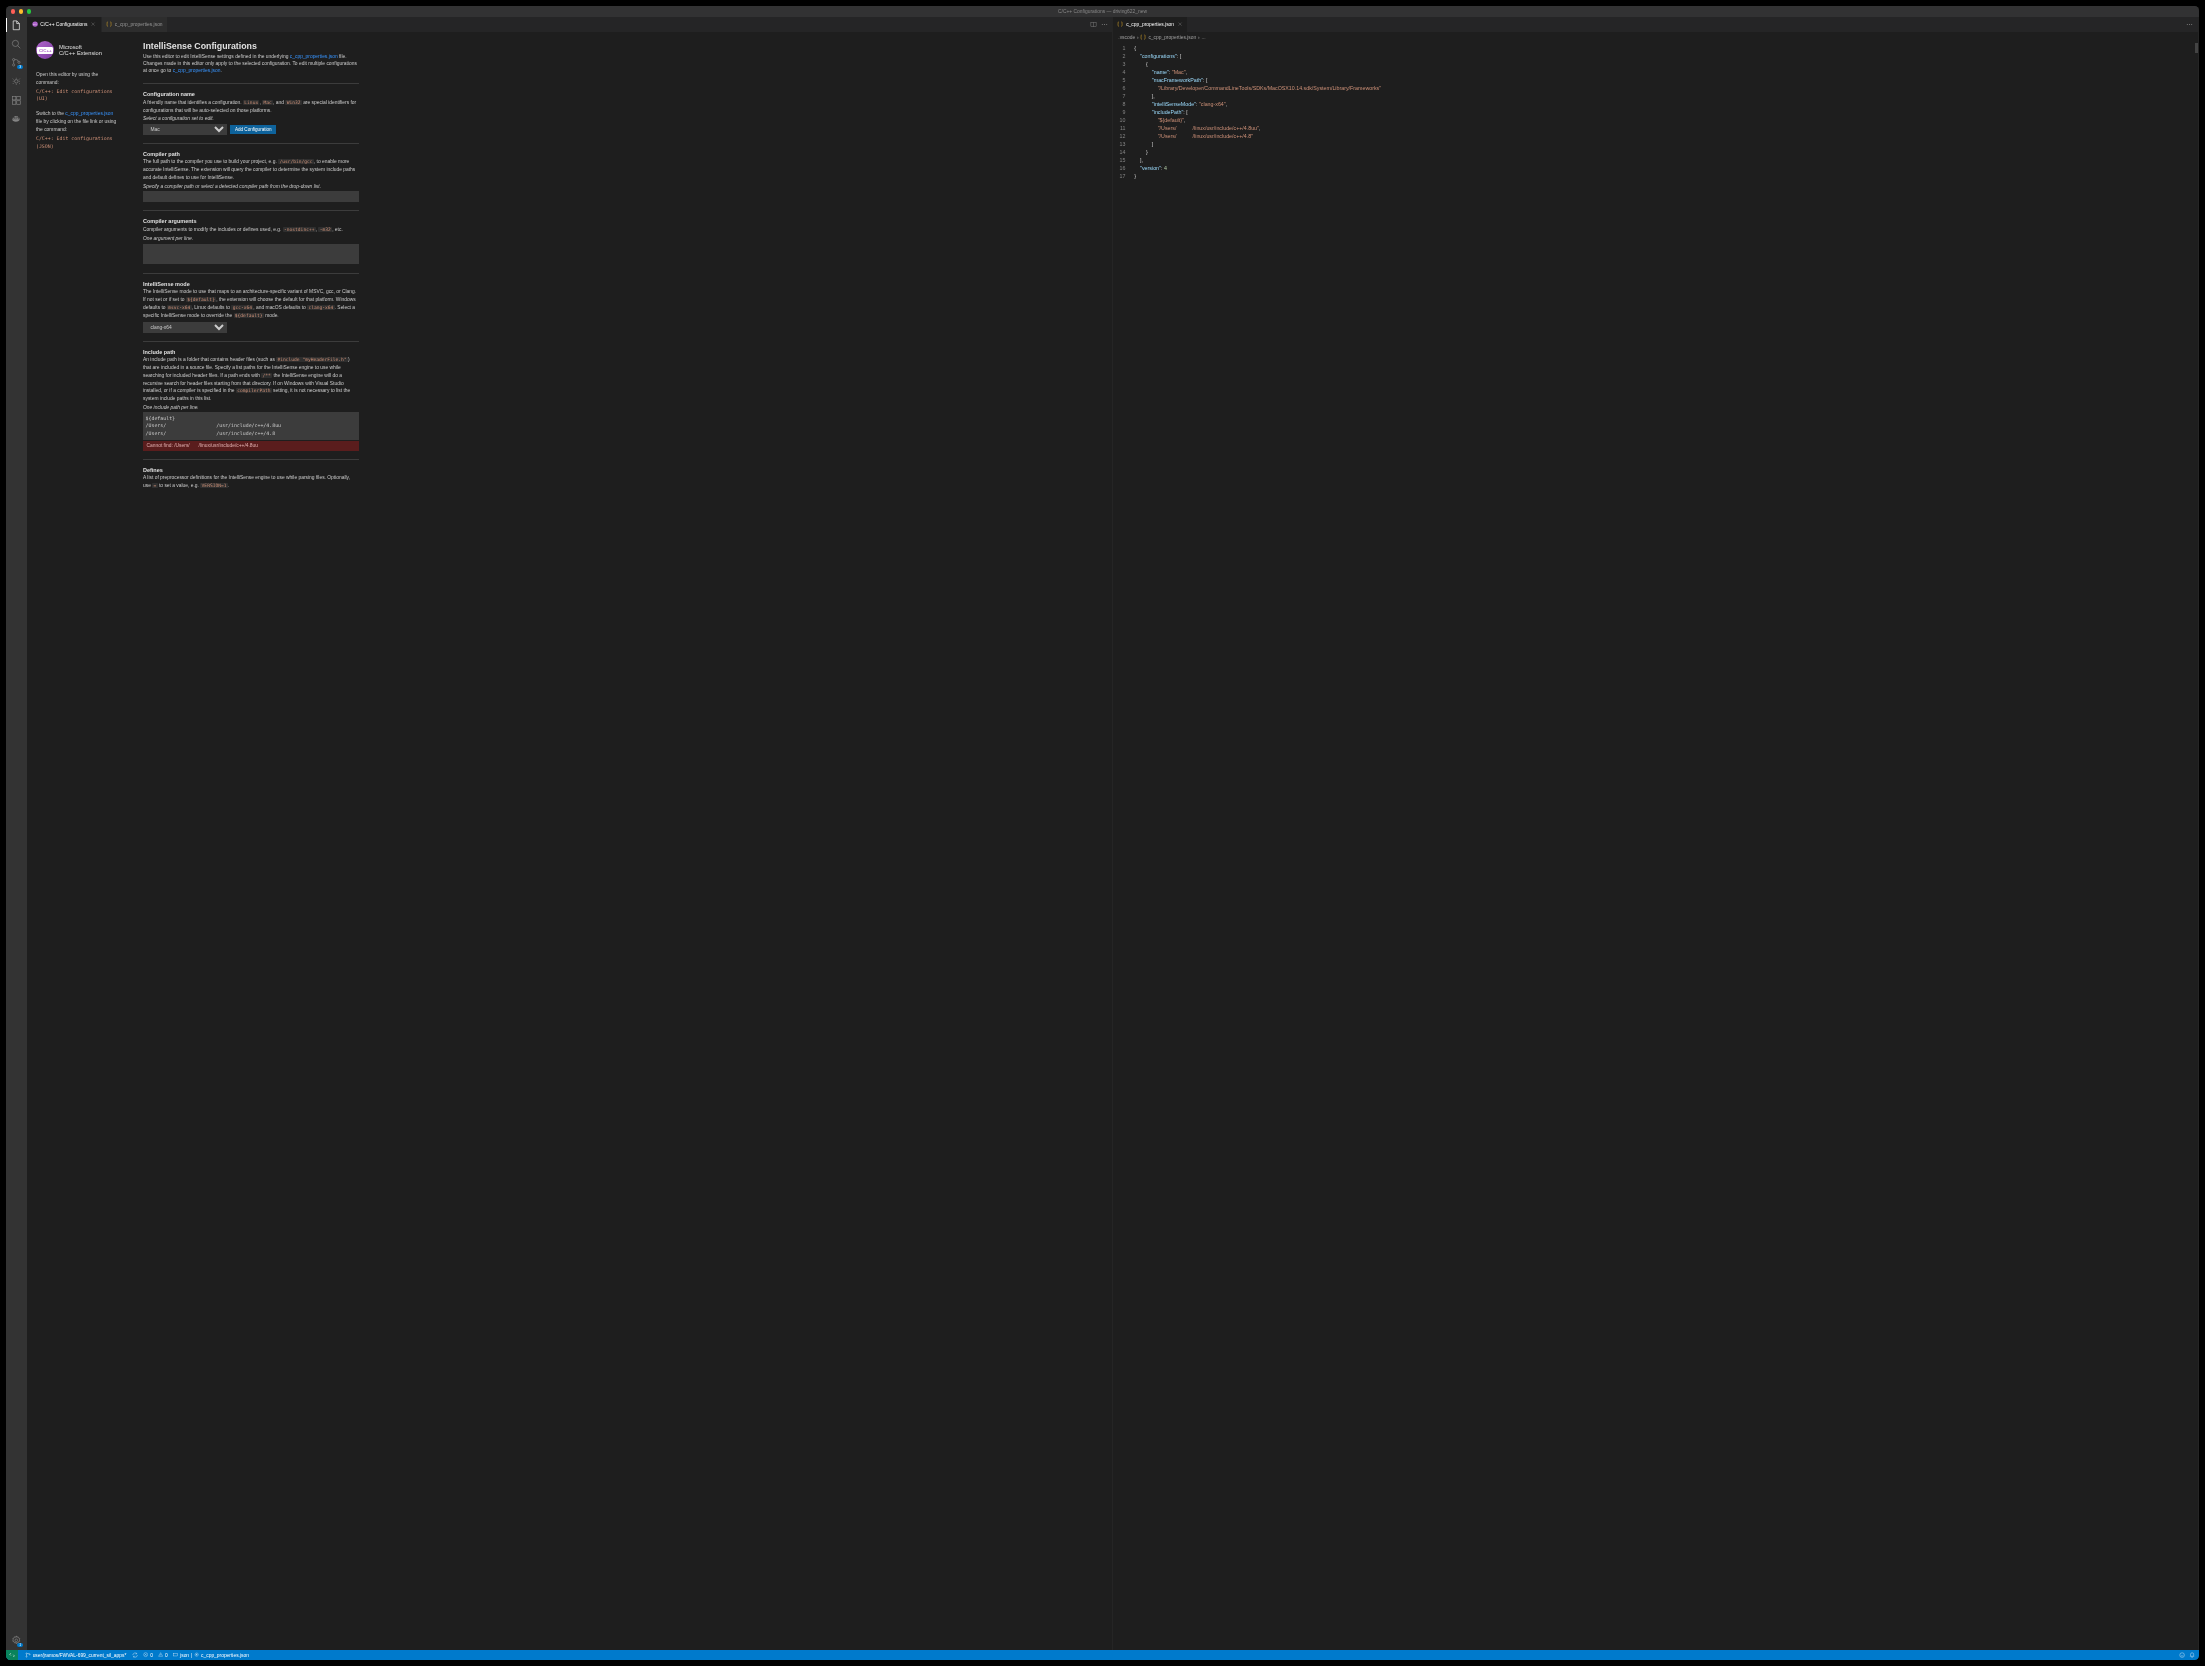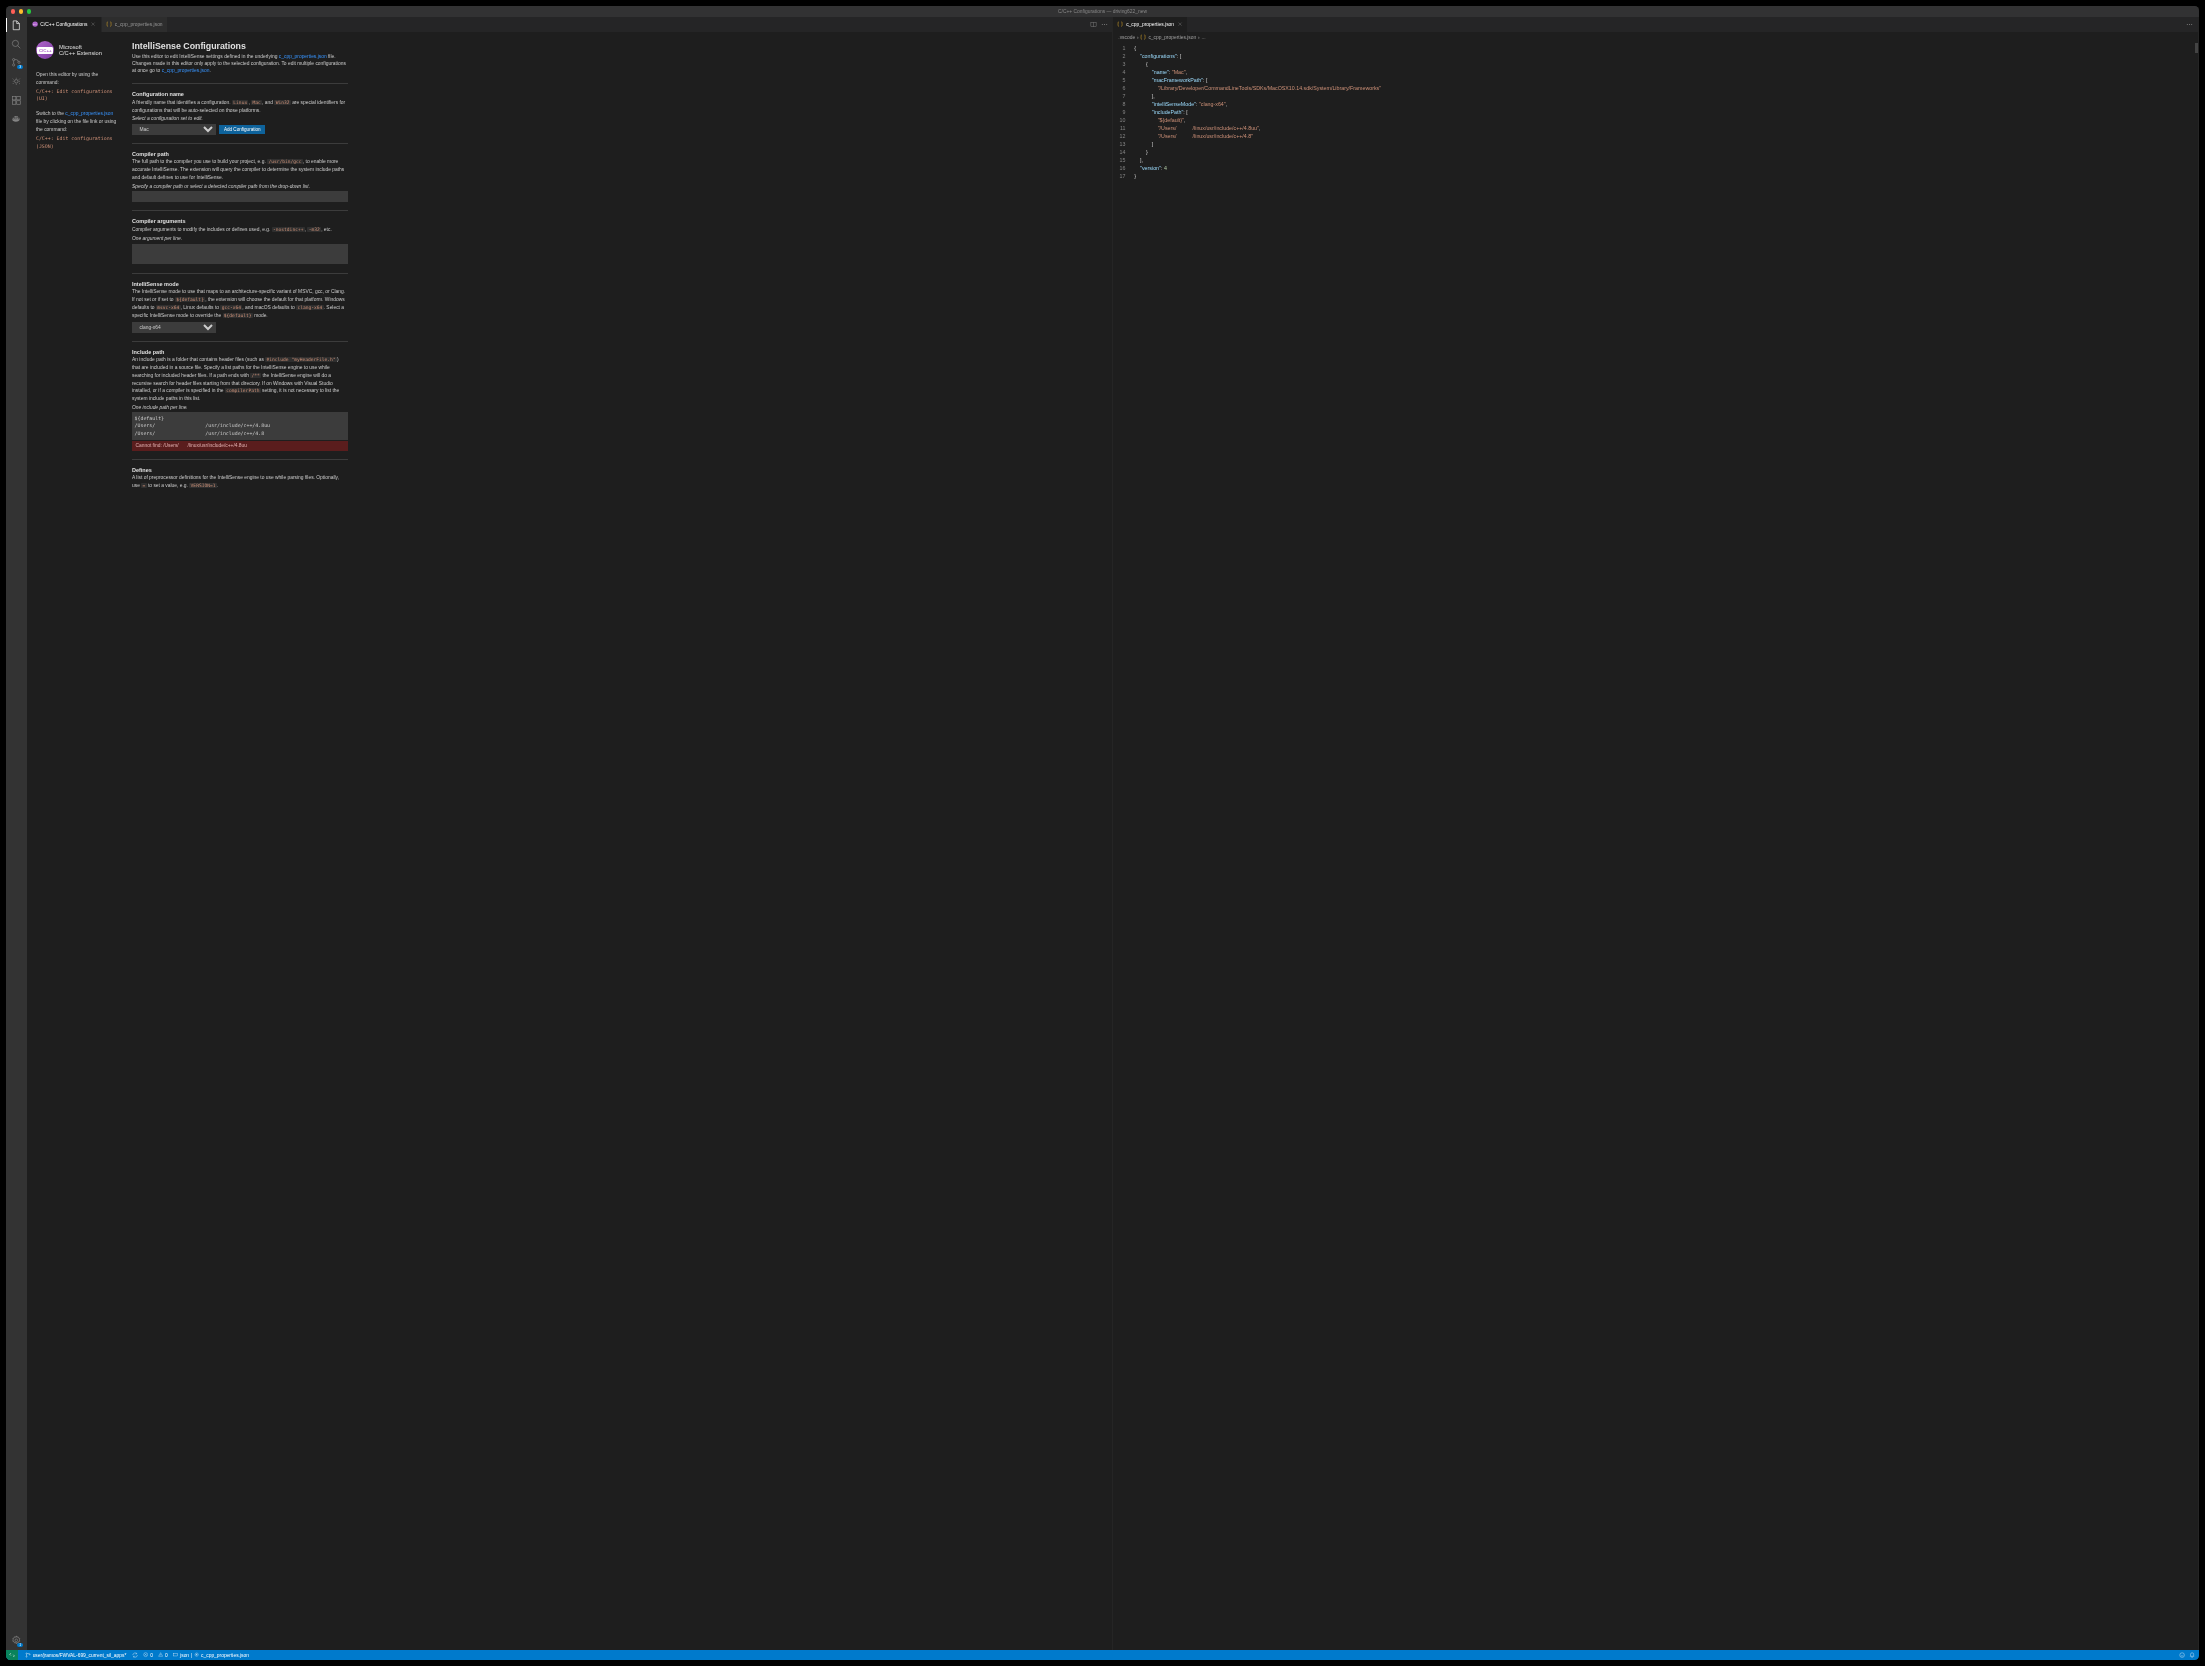--- a/index.html
+++ b/index.html
@@ -22,21 +22,21 @@
 .tabs { height:15.4px; background:#252526; display:flex; align-items:stretch; }
 .tab { display:flex; align-items:center; gap:2.6px; padding:0 4.4px; background:#2d2d2d; color:#969696; font-size:4.9px; border-right:0.4px solid #252526; cursor:pointer; }
 .tab.active { background:#1e1e1e; color:#fff; }
 .tab-icon { width:6.2px; height:6.2px; }
 .tab-close { width:6.2px; height:6.2px; color:#888; }
 .tab-actions { margin-left:auto; display:flex; align-items:center; gap:3.5px; padding-right:4.4px; color:#888; }
 .crumbs { height:9.7px; background:#1e1e1e; display:flex; align-items:center; padding:0 5.3px; font-size:4.9px; color:#a0a0a0; gap:1.8px; }
 .content { flex:1; overflow-y:auto; background:#1e1e1e; }
 .content::-webkit-scrollbar { width:6.2px; }
 .content::-webkit-scrollbar-thumb { background:#424242; }
-.cfg-page { padding:8.8px 13.2px 13.2px 8.8px; display:flex; gap:14px; }
+.cfg-page { padding:8.8px 13.2px 13.2px 8.8px; display:flex; gap:25px; }
 .cfg-side { width:82px; flex-shrink:0; }
 .cfg-logo { display:flex; align-items:center; gap:4.4px; margin-bottom:11.5px; }
 .logo-circle { width:18.5px; height:18.5px; border-radius:50%; background:linear-gradient(135deg,#b066cc,#7b3aa0); display:flex; align-items:center; justify-content:center; color:#fff; font-size:4px; font-weight:bold; }
 .logo-inner { background:#fff; color:#b066cc; padding:0.9px 1.8px; border-radius:1.3px; font-size:4.4px; }
 .cfg-side-txt { font-size:4.9px; color:#ccc; line-height:1.6; }
 .cmd { font-family:Menlo,monospace; color:#ce9178; font-size:4.9px; display:block; margin-top:0.9px; margin-bottom:7px; }
 .sidelink { color:#3794ff; }
 .cfg-main { flex:1; max-width:216px; }
 h1 { font-size:8.8px; font-weight:600; color:#e0e0e0; margin-bottom:1.8px; }
 .desc { font-size:4.9px; color:#ccc; line-height:1.5; margin-bottom:2.6px; }

